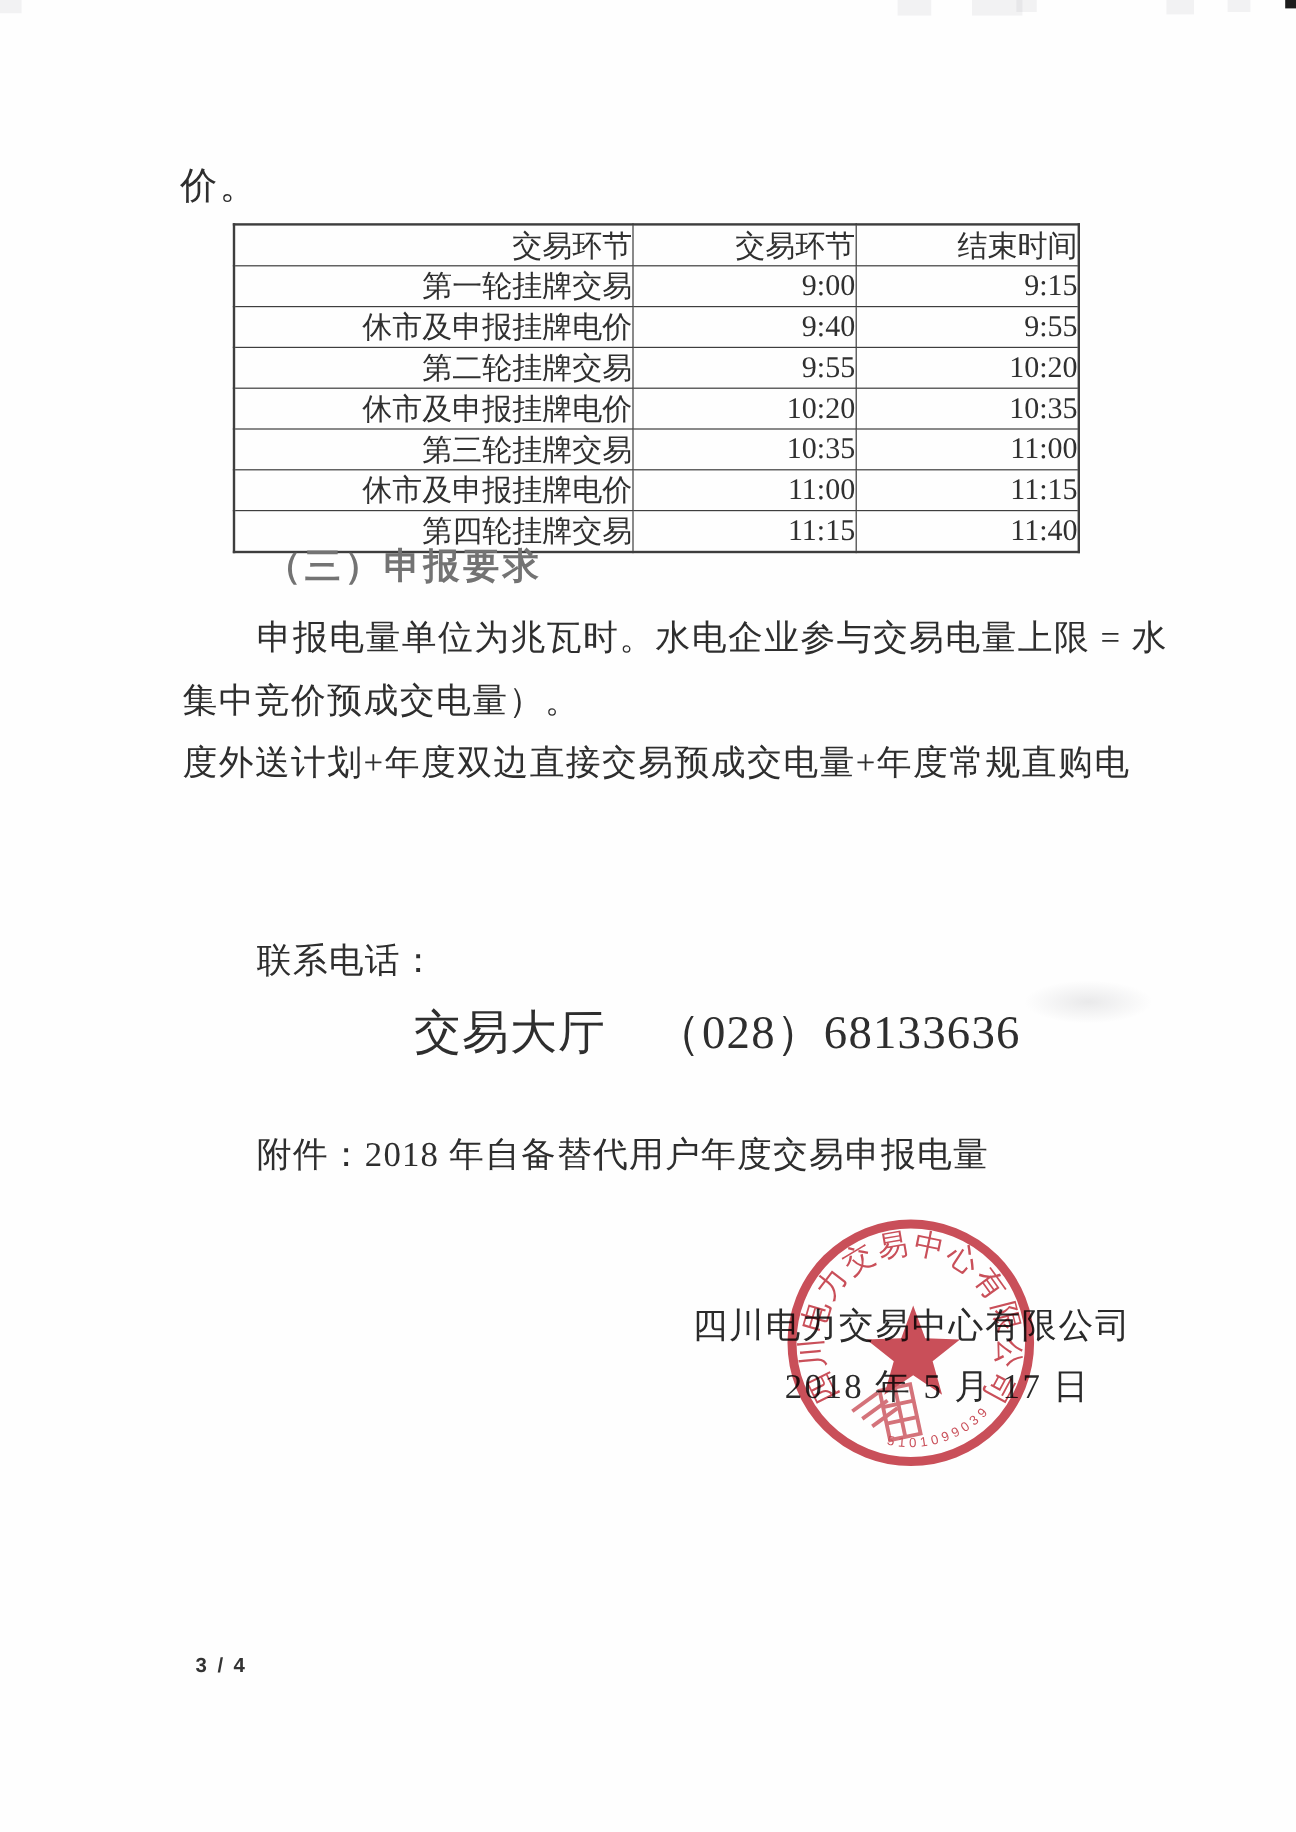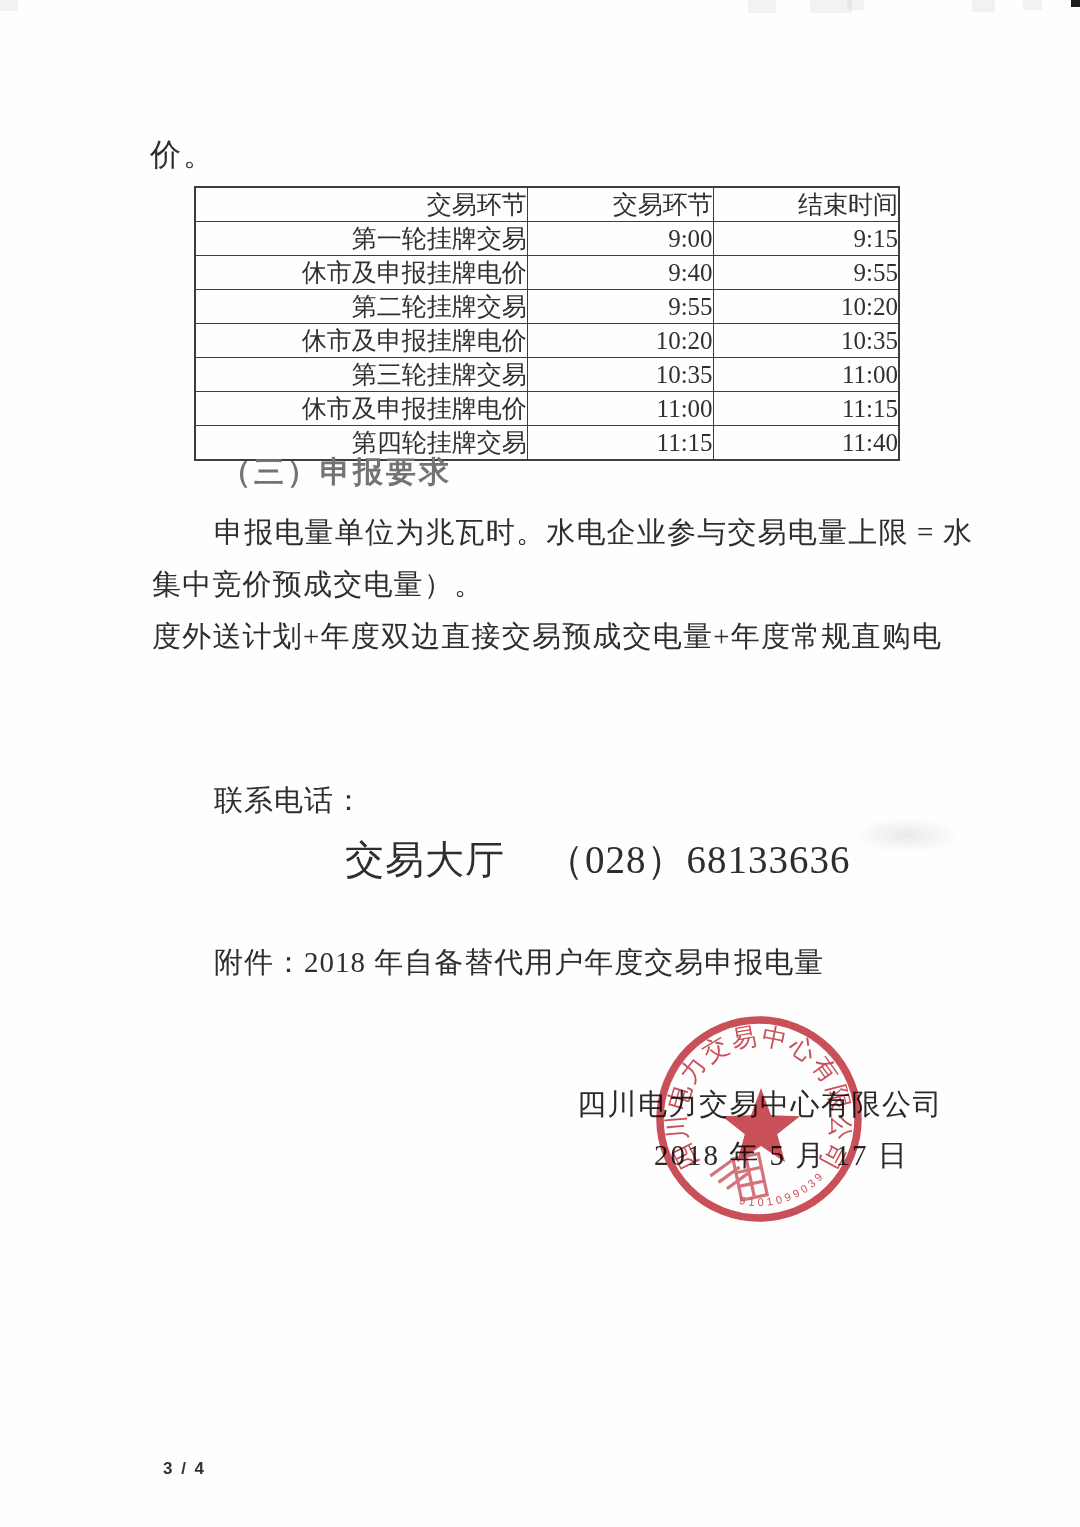--- a/index.html
+++ b/index.html
@@ -33,21 +33,21 @@
   .contact-2{left:333px;top:886px;font-size:29px;letter-spacing:1px;}
   
   .attach{left:214px;top:943px;font-size:29px;letter-spacing:1px;text-align:right;}
   
   .company{left:577px;top:1085px;font-size:29px;letter-spacing:1.5px;color:#2a2a2a;}
   .date{left:654px;top:1136px;font-size:29px;letter-spacing:2px;color:#2a2a2a;}
   
   .seal{left:649px;top:1009px;width:220px;height:220px;mix-blend-mode:multiply;opacity:.93;}
   
   .pagenum{
-    left:163px;top:1459px;font-family:"Liberation Sans","DejaVu Sans",sans-serif;
+    left:163px;top:1378px;font-family:"Liberation Sans","DejaVu Sans",sans-serif;
     font-weight:bold;font-size:17px;color:#333;letter-spacing:2px;
   }
   
   .smudge{
     left:853px;top:817px;width:108px;height:36px;
     background:radial-gradient(ellipse at center,rgba(125,125,132,0.16),rgba(125,125,132,0) 70%);
   }
   .corner-mark{left:1071px;top:0;width:9px;height:7px;background:#1d1d1d;}
   .patch{background:rgba(140,140,150,0.10);}
   .p1{left:0;top:0;width:18px;height:11px;}

